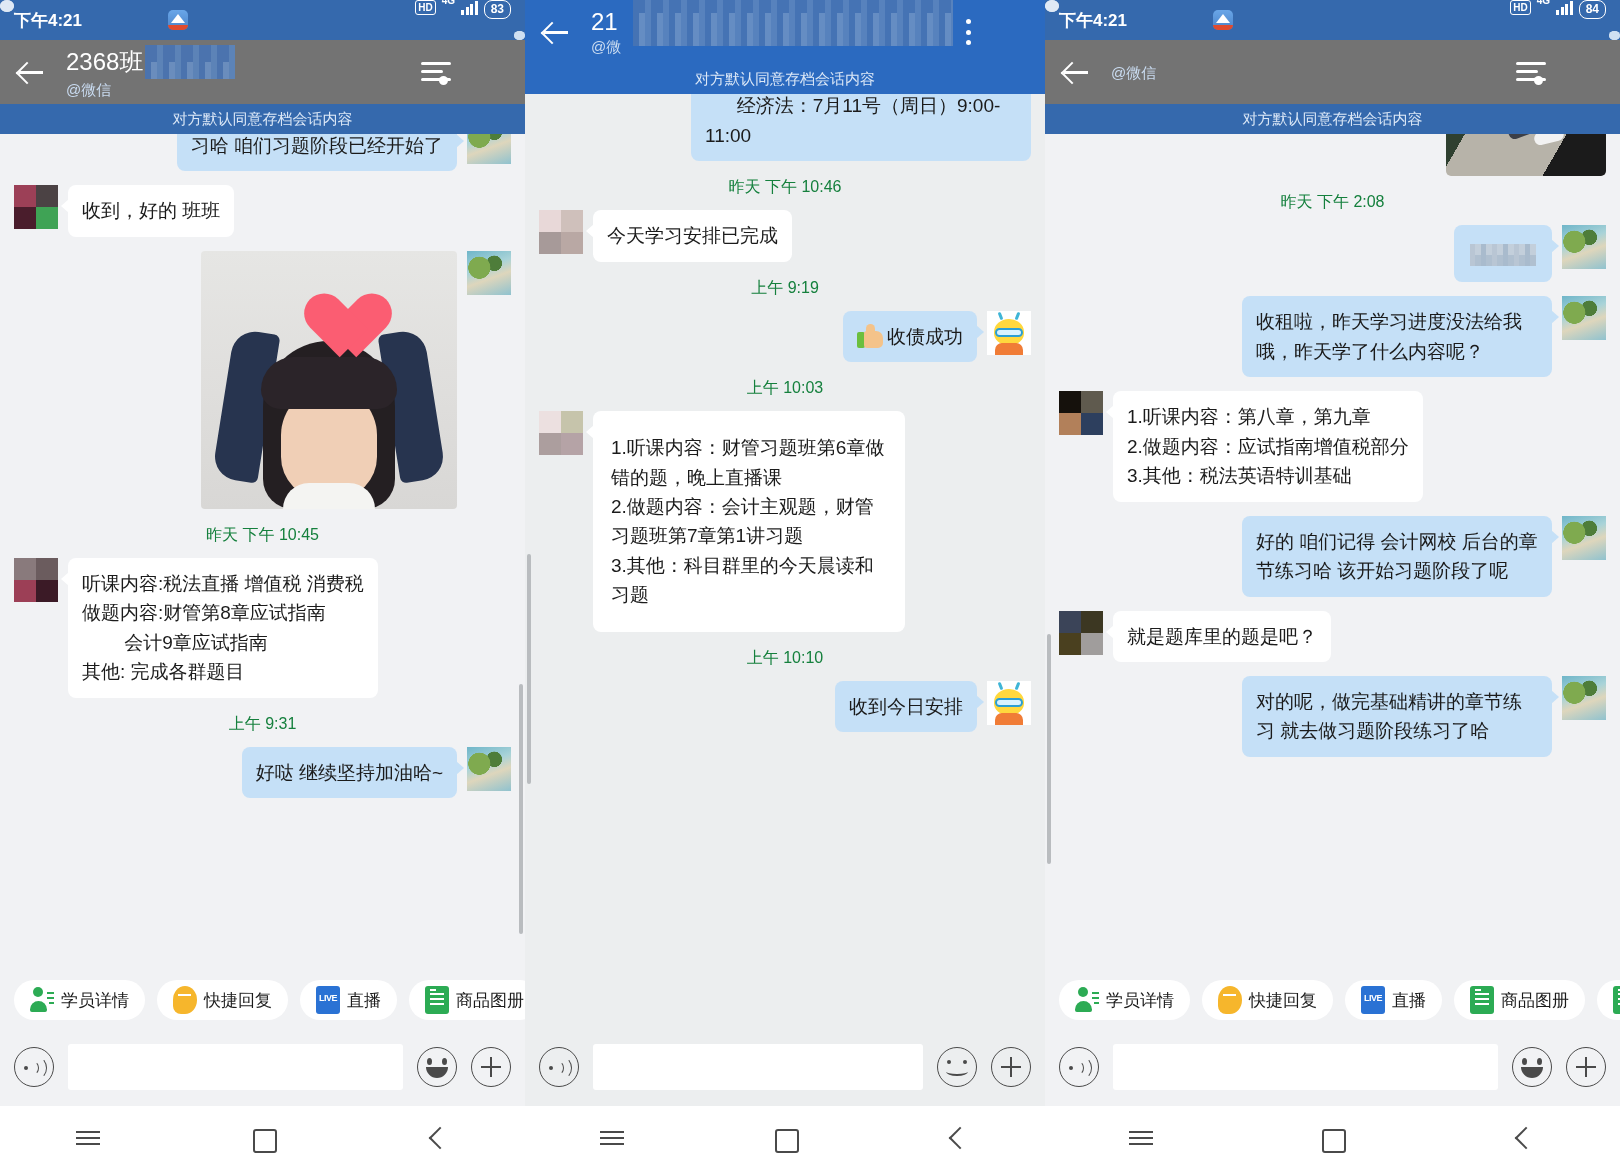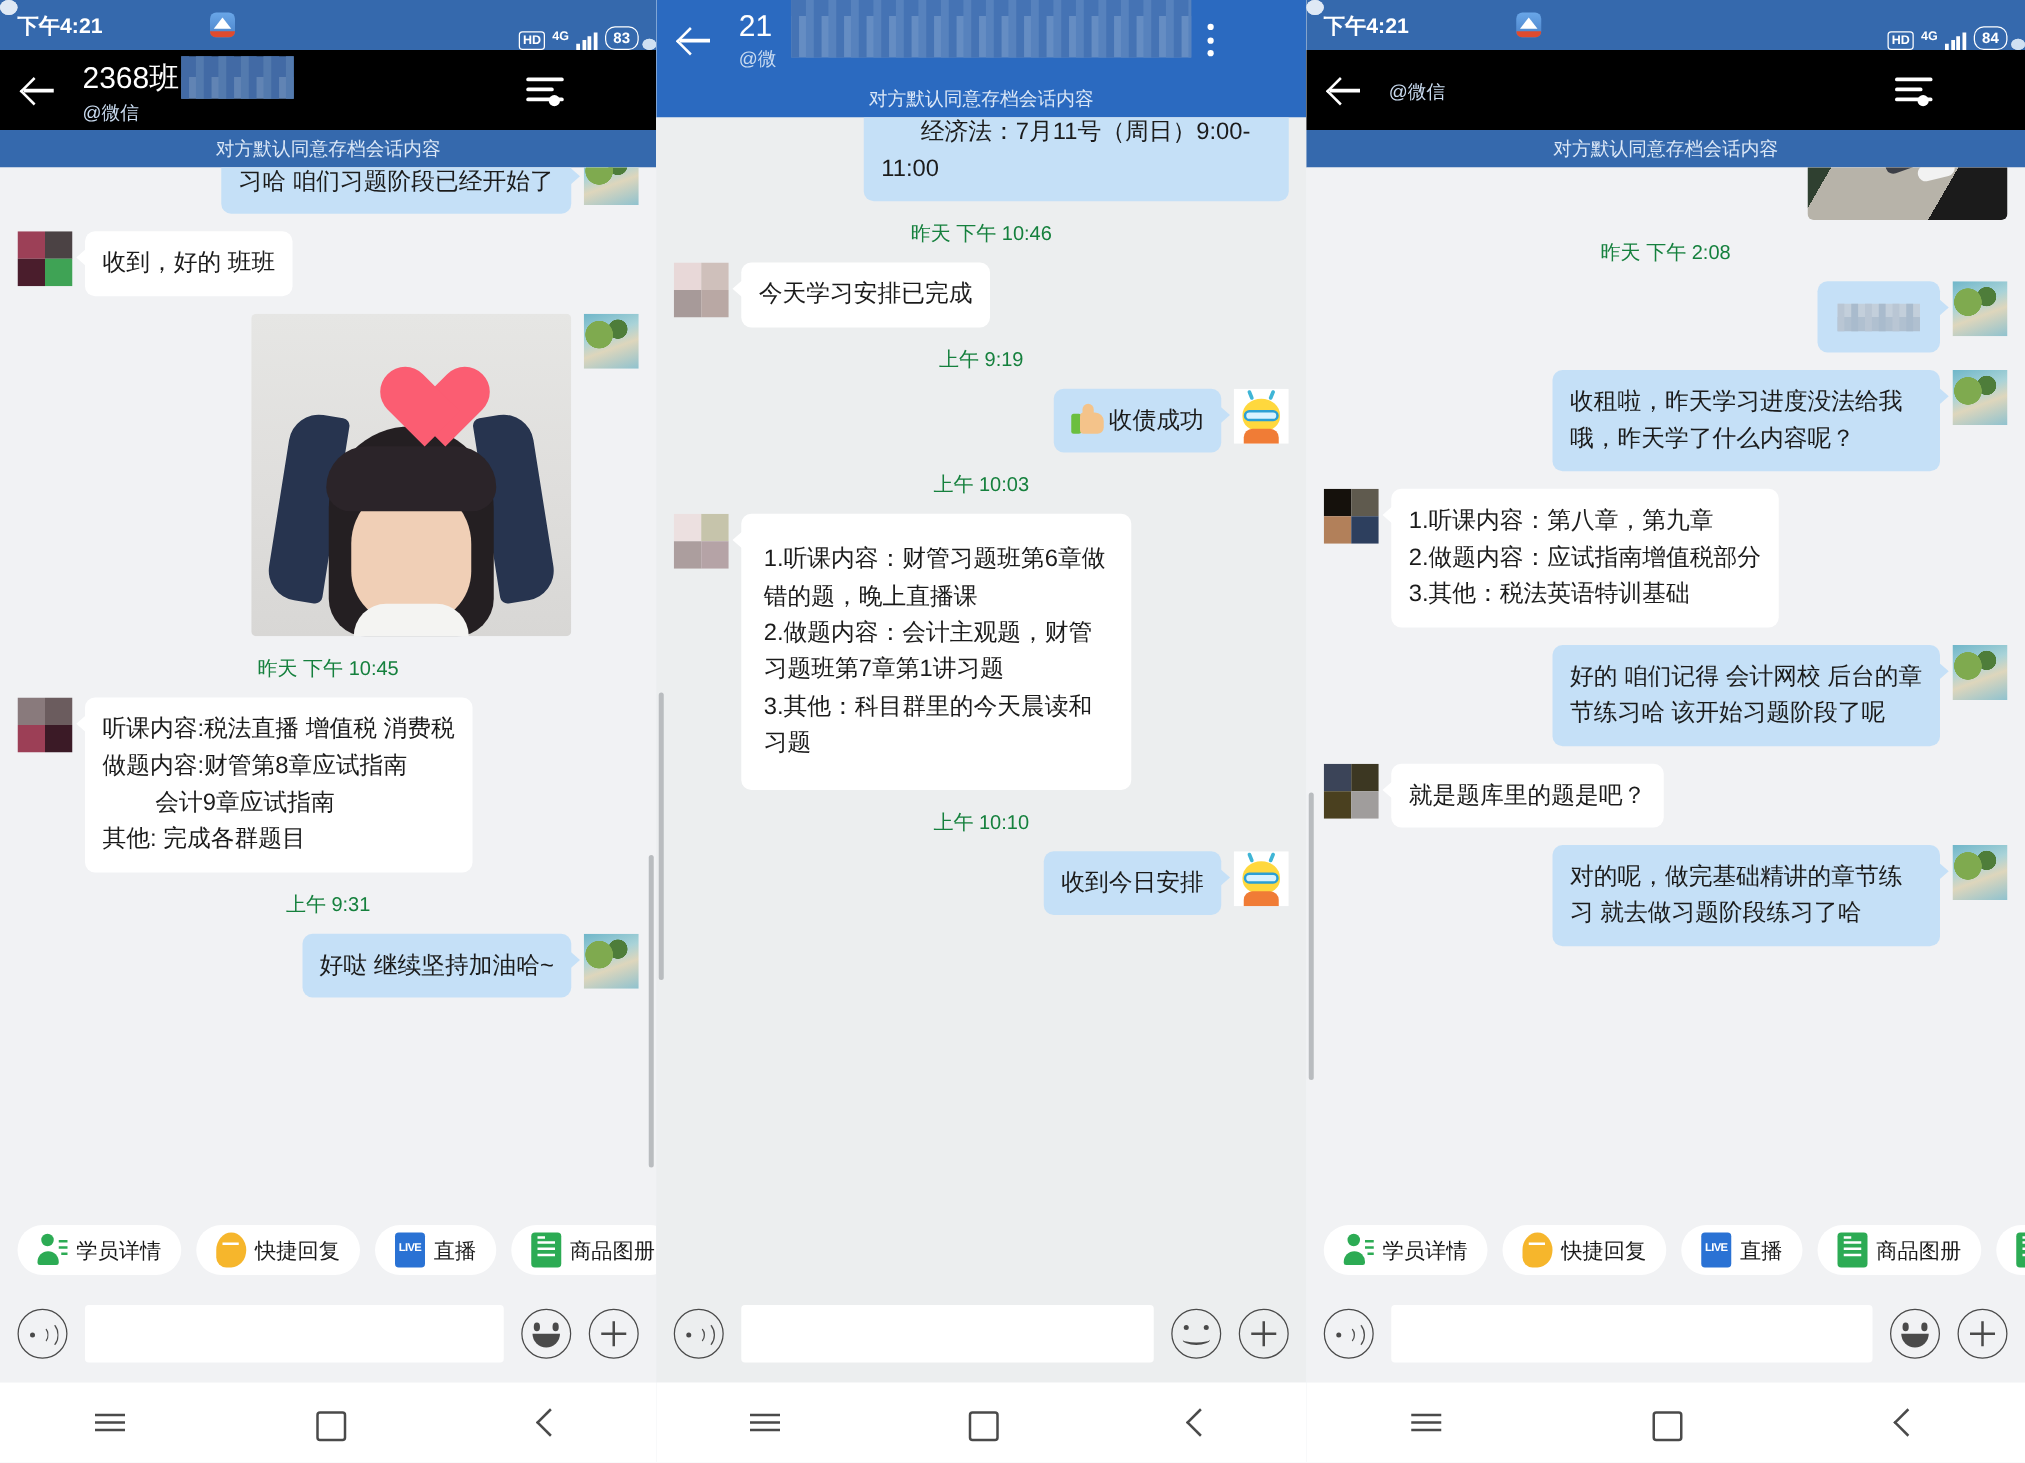--- a/index.html
+++ b/index.html
@@ -17,21 +17,21 @@
   .p3 { width: 575px; }
 
   
   .statusbar { height: 40px; flex: 0 0 40px; display: flex; align-items: center;
                padding: 0 14px; color: #fff; font-size: 17px; font-weight: bold;
                position: relative; }
   .sb-blue1 { background: #3569ad; }
   .sb-blue2 { background: #2b6ac0; }
   .sb-left { display: flex; align-items: center; gap: 7px; }
   .sb-right { position: absolute; right: 14px; top: 0; height: 40px;
-              display: flex; align-items: flex-end; gap: 6px; }
+              display: flex; align-items: flex-start; gap: 6px; }
   .wechat-ico { width: 22px; height: 17px; }
   .wechat-ico .b1, .wechat-ico .b2 {
     position: absolute; border-radius: 50%; background: #dfe9f5; }
   .wechat-ico .b1 { width: 14px; height: 12px; left: 0; top: 0; }
   .wechat-ico .b2 { width: 11px; height: 9px; right: 0; bottom: 0; background: #cfe0f2; }
   .person-ico { width: 14px; height: 18px; }
   .person-ico .h { width: 7px; height: 7px; border-radius: 50%; background: #e7eef8;
                    margin: 0 auto; }
   .person-ico .b { width: 14px; height: 8px; border-radius: 7px 7px 2px 2px;
                    background: #e7eef8; margin-top: 1px; }
@@ -58,21 +58,21 @@
   .wifi-ico span { position: absolute; left: 50%; transform: translateX(-50%);
                    border: 2px solid #fff; border-bottom: none; border-radius: 50% 50% 0 0; }
   .wifi-ico .w3 { width: 19px; height: 9px; top: 0; }
   .wifi-ico .w2 { width: 12px; height: 6px; top: 4px; }
   .wifi-ico .w1 { width: 5px; height: 3px; top: 8px; }
   .blk { background: #7ba3d6; display: inline-block; }
 
   
   .navbar { flex: 0 0 64px; display: flex; align-items: center; padding: 0 16px;
             position: relative; }
-  .nav1 { background: #000000; }
+  .nav1 { background: #737373; }
   .nav2 { background: #2b6ac0; }
   .back-arrow { width: 30px; height: 30px; position: relative; flex: 0 0 30px; }
   .back-arrow::before { content: ""; position: absolute; left: 3px; top: 14px;
      width: 24px; height: 2.5px; background: #fff; }
   .back-arrow::after { content: ""; position: absolute; left: 3px; top: 8px;
      width: 14px; height: 14px; border-left: 2.5px solid #fff;
      border-bottom: 2.5px solid #fff; transform: rotate(45deg); }
   .nav-titles { margin-left: 20px; flex: 1; min-width: 0; position: relative; }
   .nav-title { color: #fff; font-size: 24px; font-weight: 500; white-space: nowrap;
                display: flex; align-items: center; }

